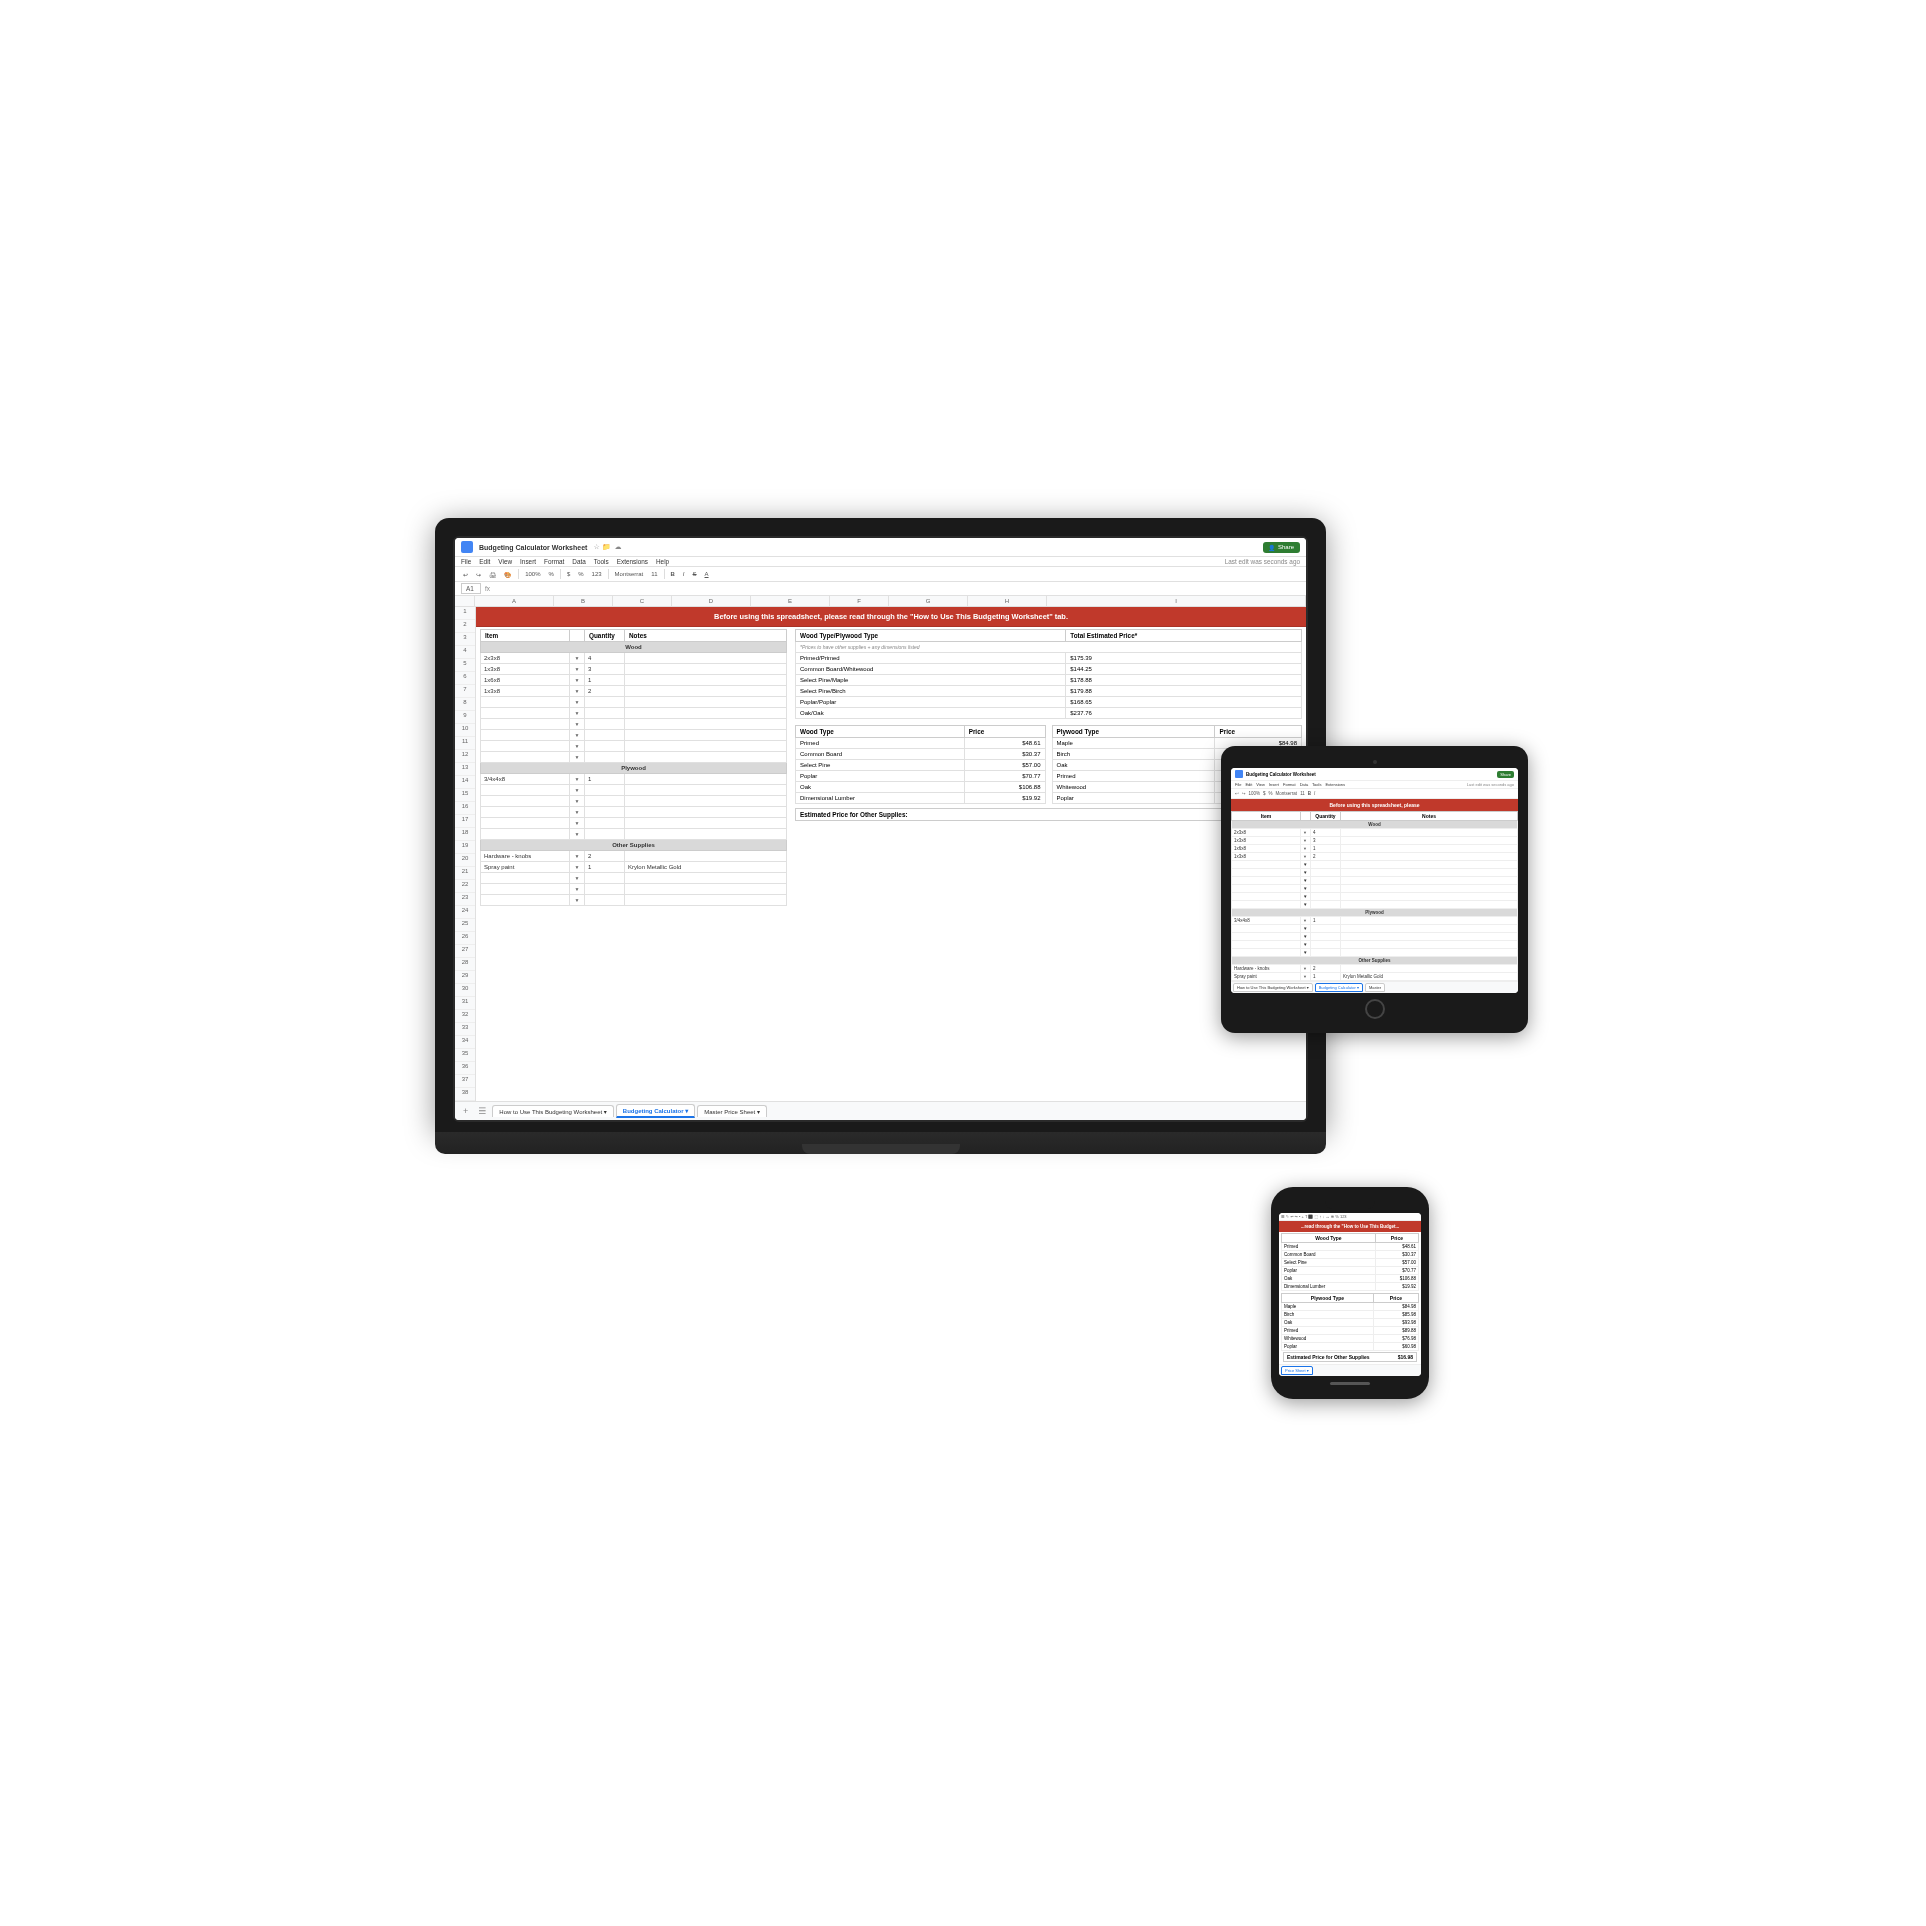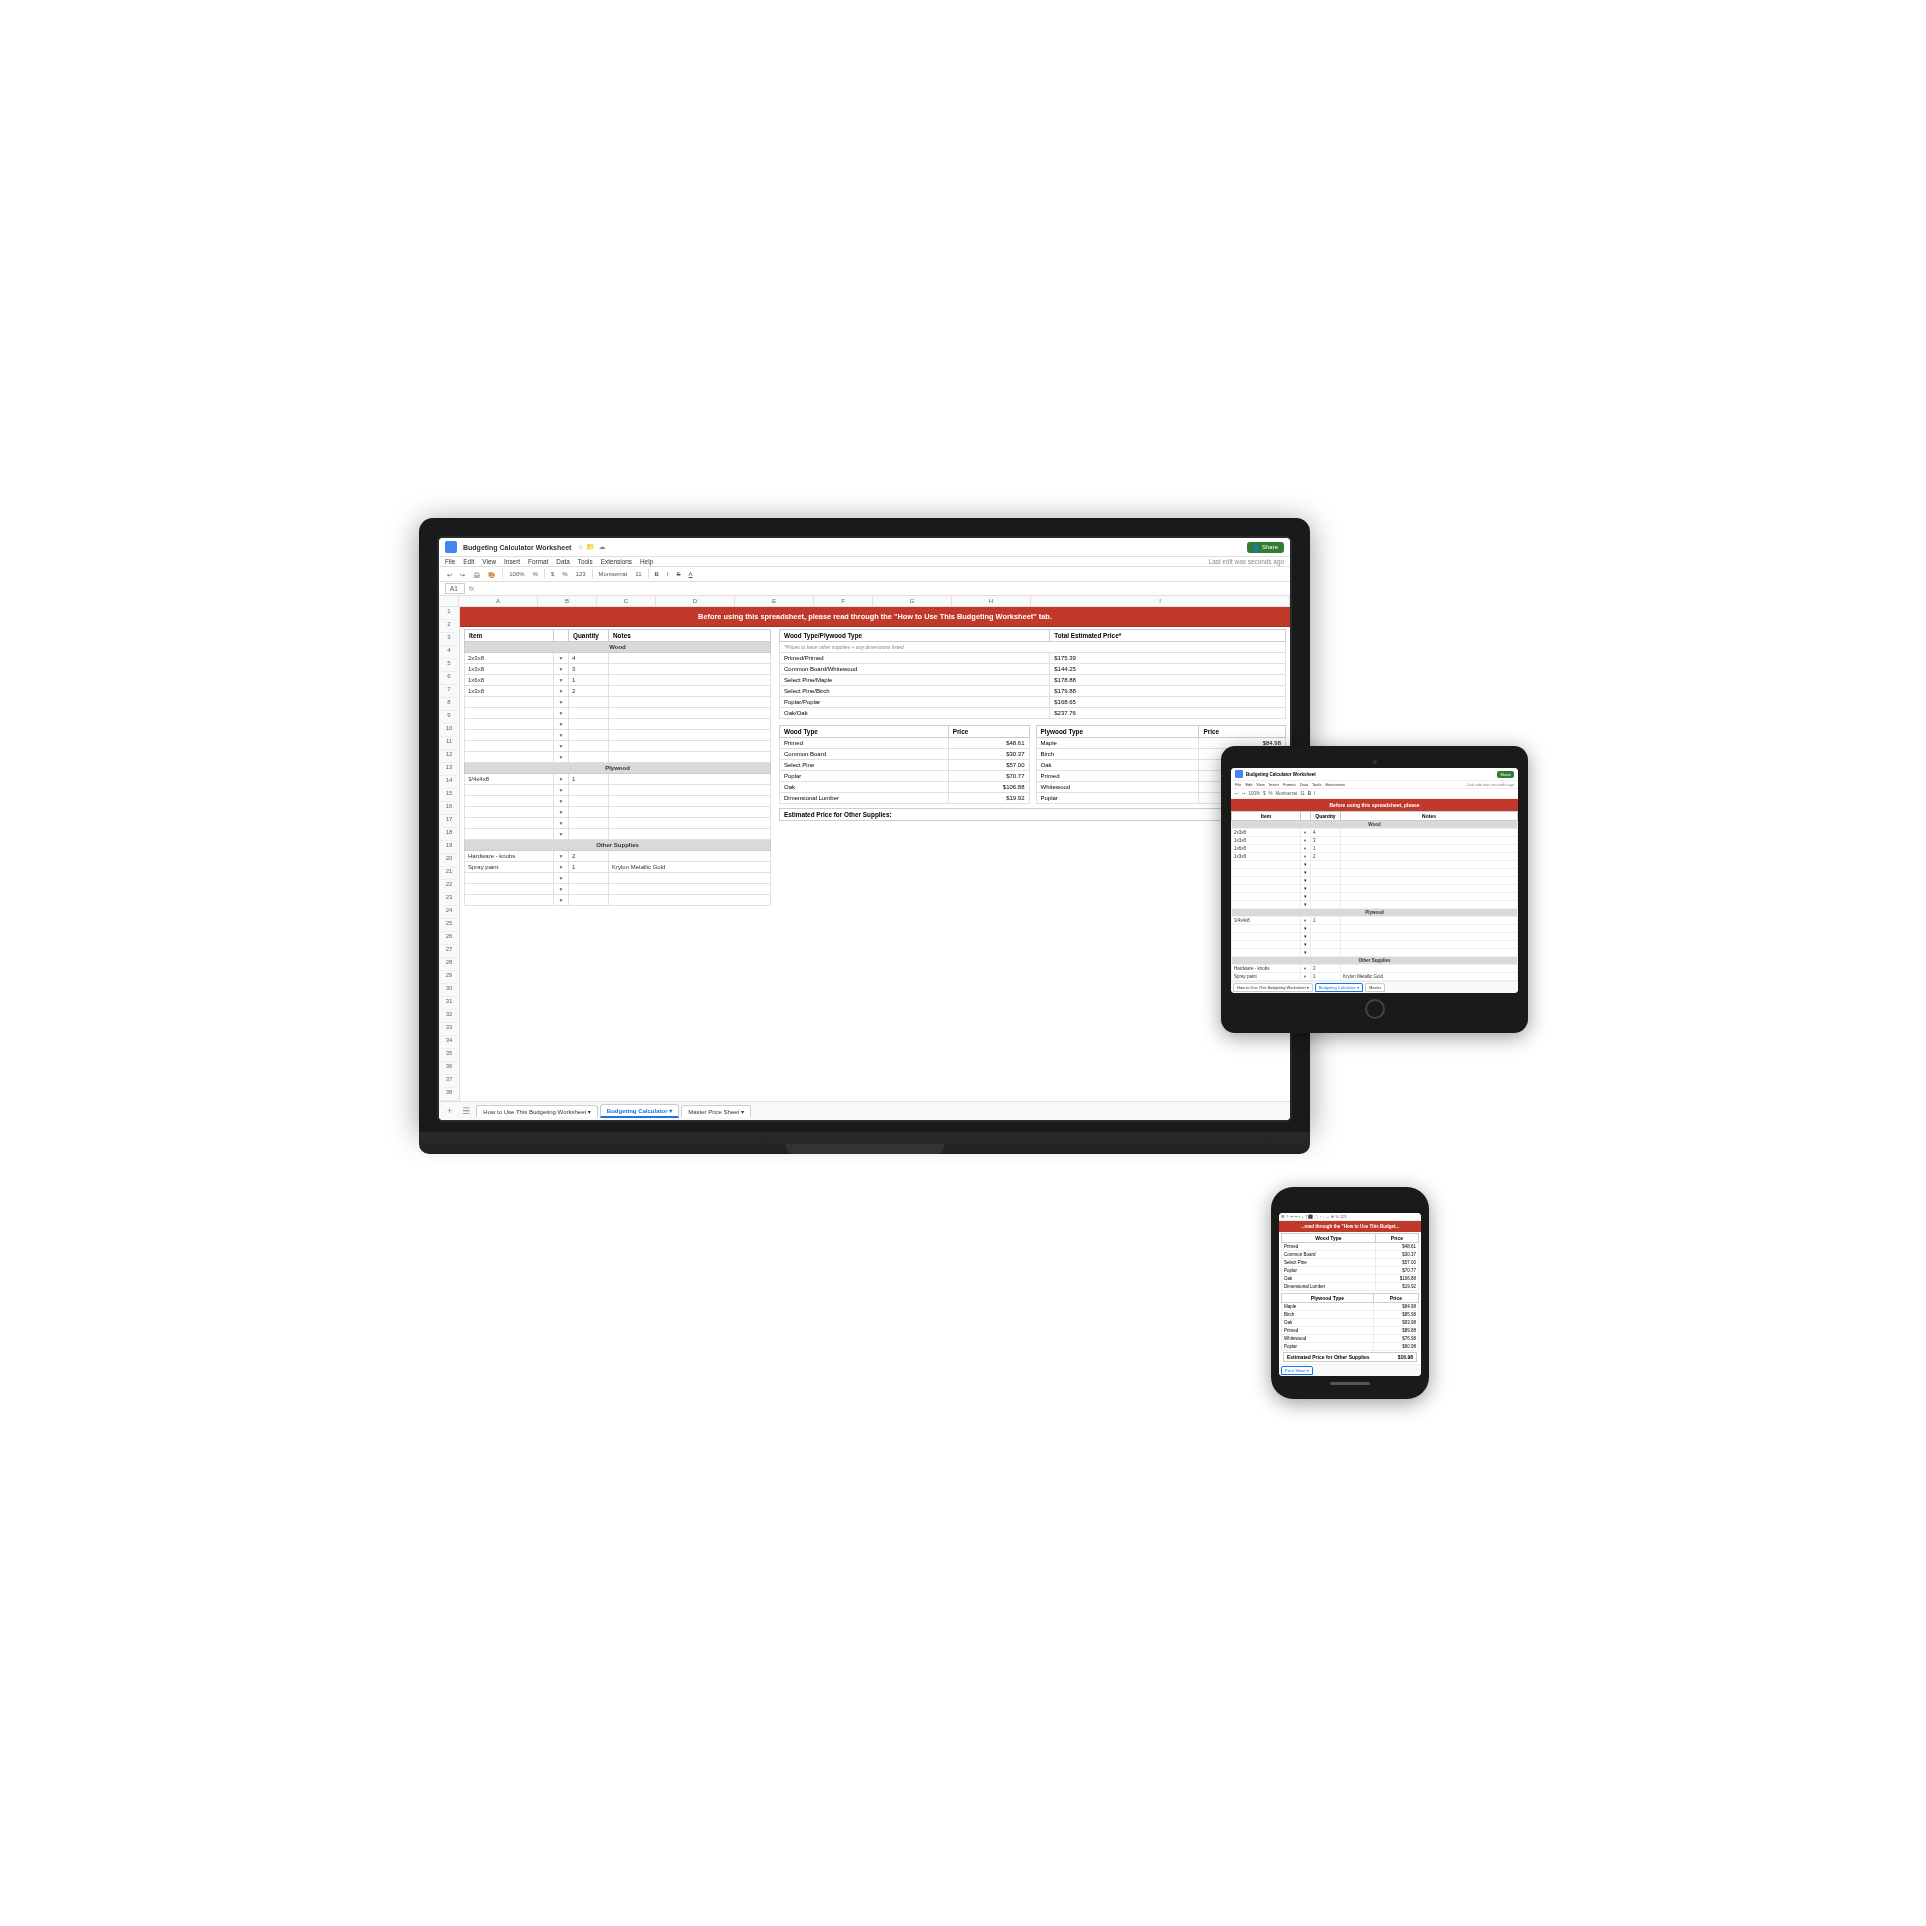--- a/index.html
+++ b/index.html
@@ -17,21 +17,21 @@
     .scene {
       position: relative;
       width: 1089px;
       height: 891px;
     }
 
     
     .laptop {
       position: absolute;
       top: 0;
-      left: 0;
+      left: 16px;
       width: 891px;
     }
 
     .laptop-screen-outer {
       background: #1a1a1a;
       border-radius: 14px 14px 0 0;
       padding: 18px 18px 10px 18px;
       box-shadow: 0 4px 30px rgba(0,0,0,0.4);
     }
 

